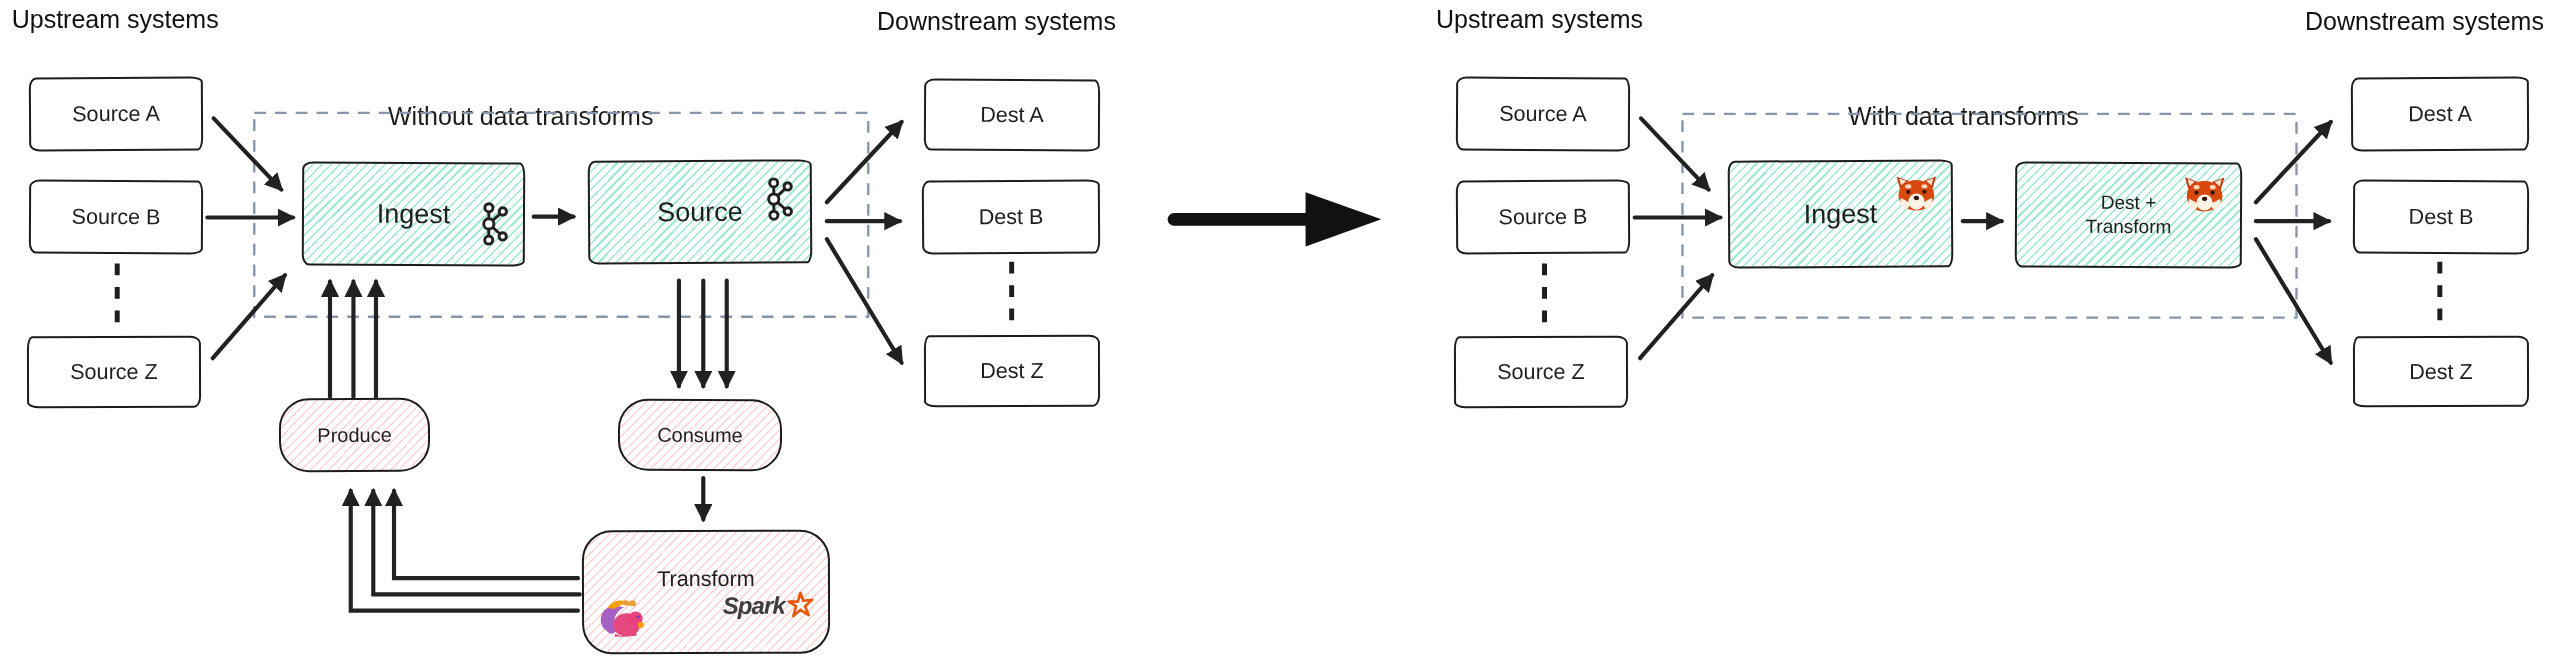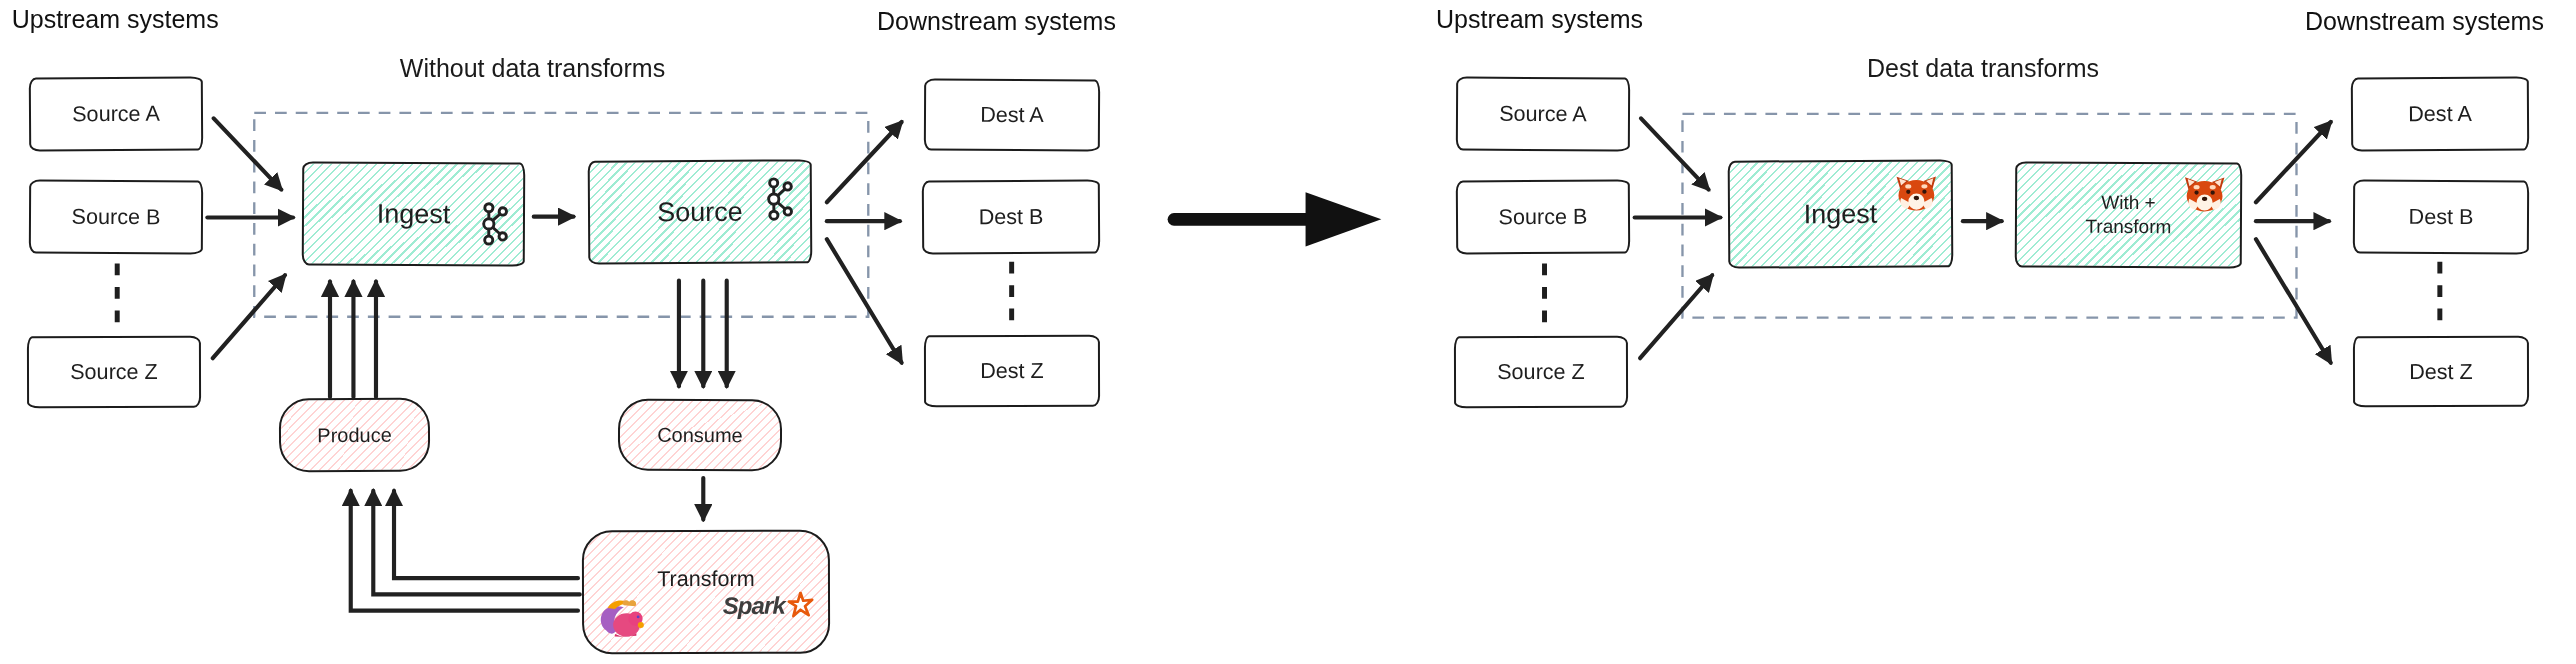--- a/index.html
+++ b/index.html
@@ -15,22 +15,23 @@
     position:absolute;
     font-size:25px;
     font-weight:400;
     color:#111;
     white-space:nowrap;
   }
   .panel-title{
     position:absolute;
     font-size:25px;
     color:#1b1b1b;
-    text-align:center;
+    text-align:left;
     white-space:nowrap;
+    margin-top:48px;
   }
   .box{
     position:absolute;
     box-sizing:border-box;
     border:2.7px solid #1c1c1c;
     background:#ffffff;
     display:flex;
     align-items:center;
     justify-content:center;
     font-size:21.6px;
@@ -69,21 +70,21 @@
 <body>
 
 <div id="canvas">
 
   <div class="hdr" style="left:11.7px;top:5.4px;">Upstream systems</div>
   <div class="hdr" style="left:877px;top:7.2px;">Downstream systems</div>
   <div class="panel-title" style="left:388px;top:54px;width:289px;">Without data transforms</div>
 
   <div class="hdr" style="left:1436px;top:5.4px;">Upstream systems</div>
   <div class="hdr" style="left:2305px;top:7.2px;">Downstream systems</div>
-  <div class="panel-title" style="left:1848px;top:54px;width:270px;">Dest data transforms</div>
+  <div class="panel-title" style="left:1848px;top:54px;width:270px;">With data transforms</div>
 
   <div class="box rr1" style="left:29px;top:77px;width:174px;height:74px;">
       <span>Source A</span>
     </div>
   <div class="box rr2" style="left:29px;top:180px;width:174px;height:74px;">
       <span>Source B</span>
     </div>
   <div class="box rr3" style="left:27px;top:336px;width:174px;height:72px;">
       <span>Source Z</span>
     </div>
@@ -190,21 +191,21 @@
         <circle cx="15" cy="19" r="2.4" fill="#33150a"></circle>
         <circle cx="33" cy="19" r="2.4" fill="#33150a"></circle>
         <ellipse cx="24" cy="26" rx="3" ry="2.4" fill="#33150a"></ellipse>
         <ellipse cx="15" cy="13" rx="3.4" ry="2.4" fill="#ffd9bd"></ellipse>
         <ellipse cx="33" cy="13" rx="3.4" ry="2.4" fill="#ffd9bd"></ellipse>
       </svg>
     </span>
   </div>
 
   <div class="box teal rr2 two-line" style="left:2015px;top:162px;width:227px;height:106px;">
-    <span>With +</span>
+    <span>Dest +</span>
     <span>Transform</span>
     <span class="icon-tr" style="right:14.4px;top:10.8px;">
       <svg width="43" height="38" viewBox="0 0 48 42">
         <polygon points="2,2 16,7 6,16" fill="#c13a0c"></polygon>
         <polygon points="46,2 32,7 42,16" fill="#c13a0c"></polygon>
         <polygon points="5,4 13,7 7,12" fill="#ffe3d0"></polygon>
         <polygon points="43,4 35,7 41,12" fill="#ffe3d0"></polygon>
         <ellipse cx="24" cy="23" rx="20" ry="17" fill="#d9480f"></ellipse>
         <path d="M7 26 C4 32 8 38 14 38 L18 32 Z" fill="#fff0e2"></path>
         <path d="M41 26 C44 32 40 38 34 38 L30 32 Z" fill="#fff0e2"></path>

